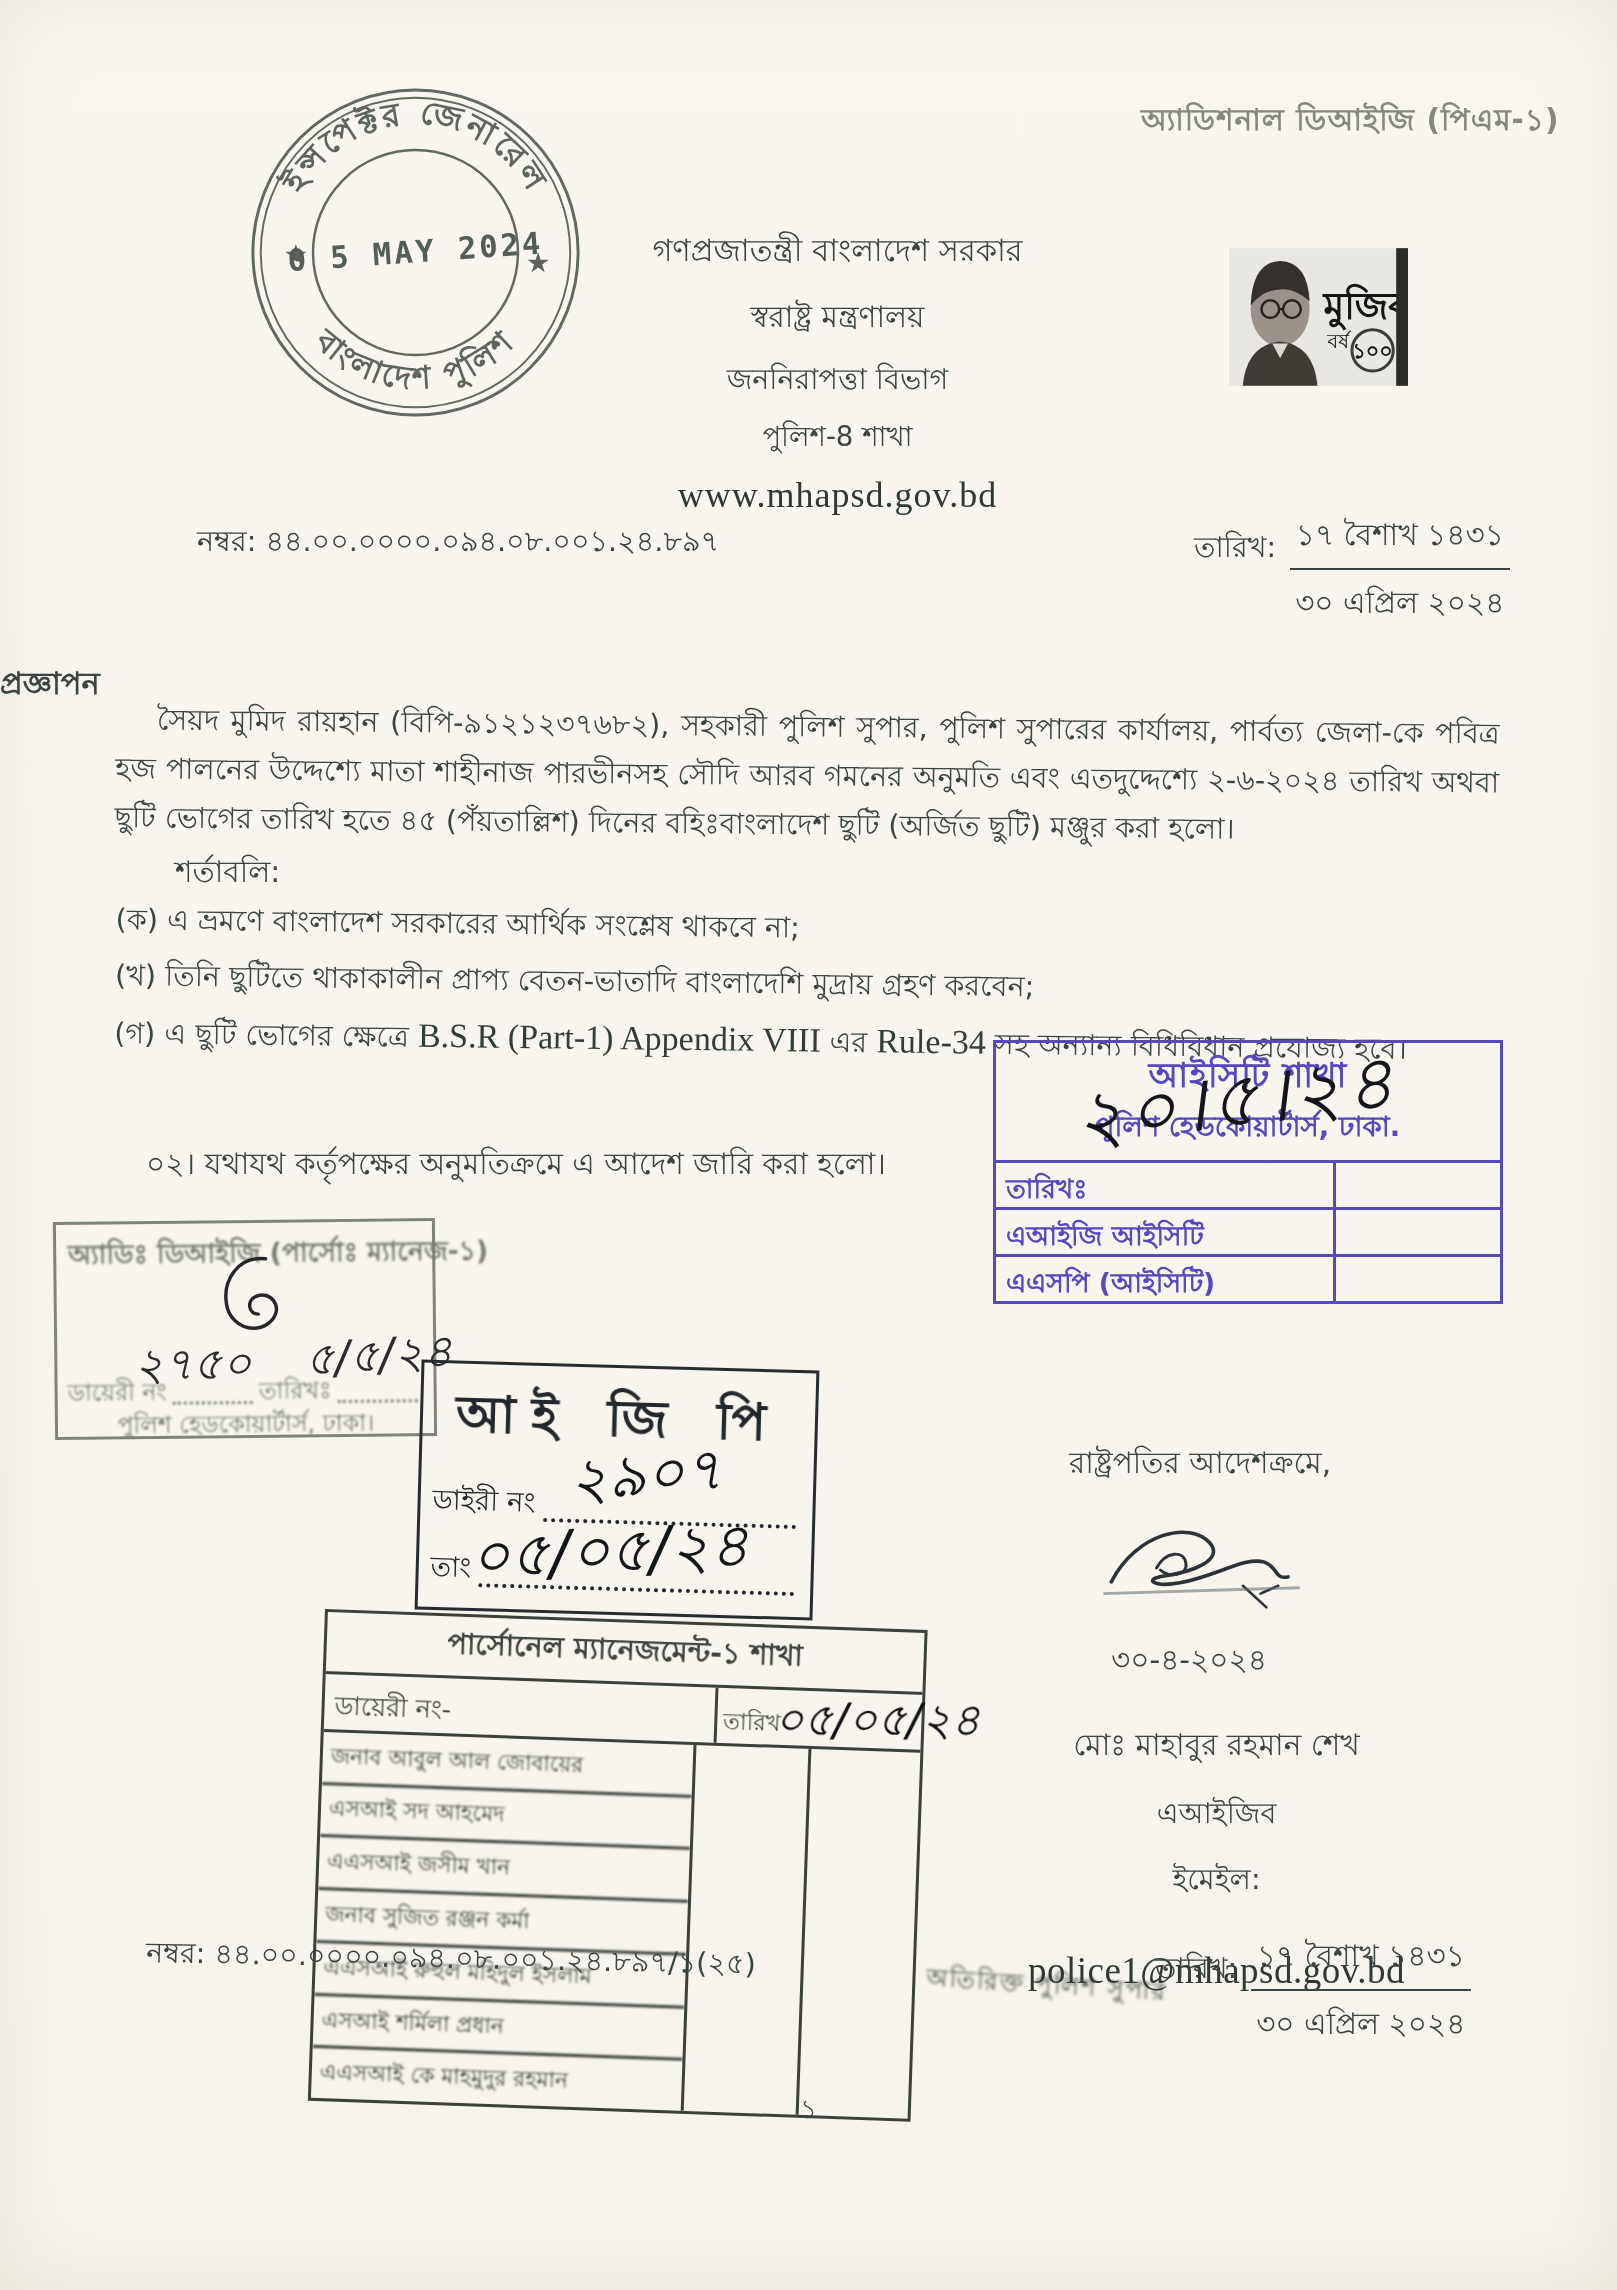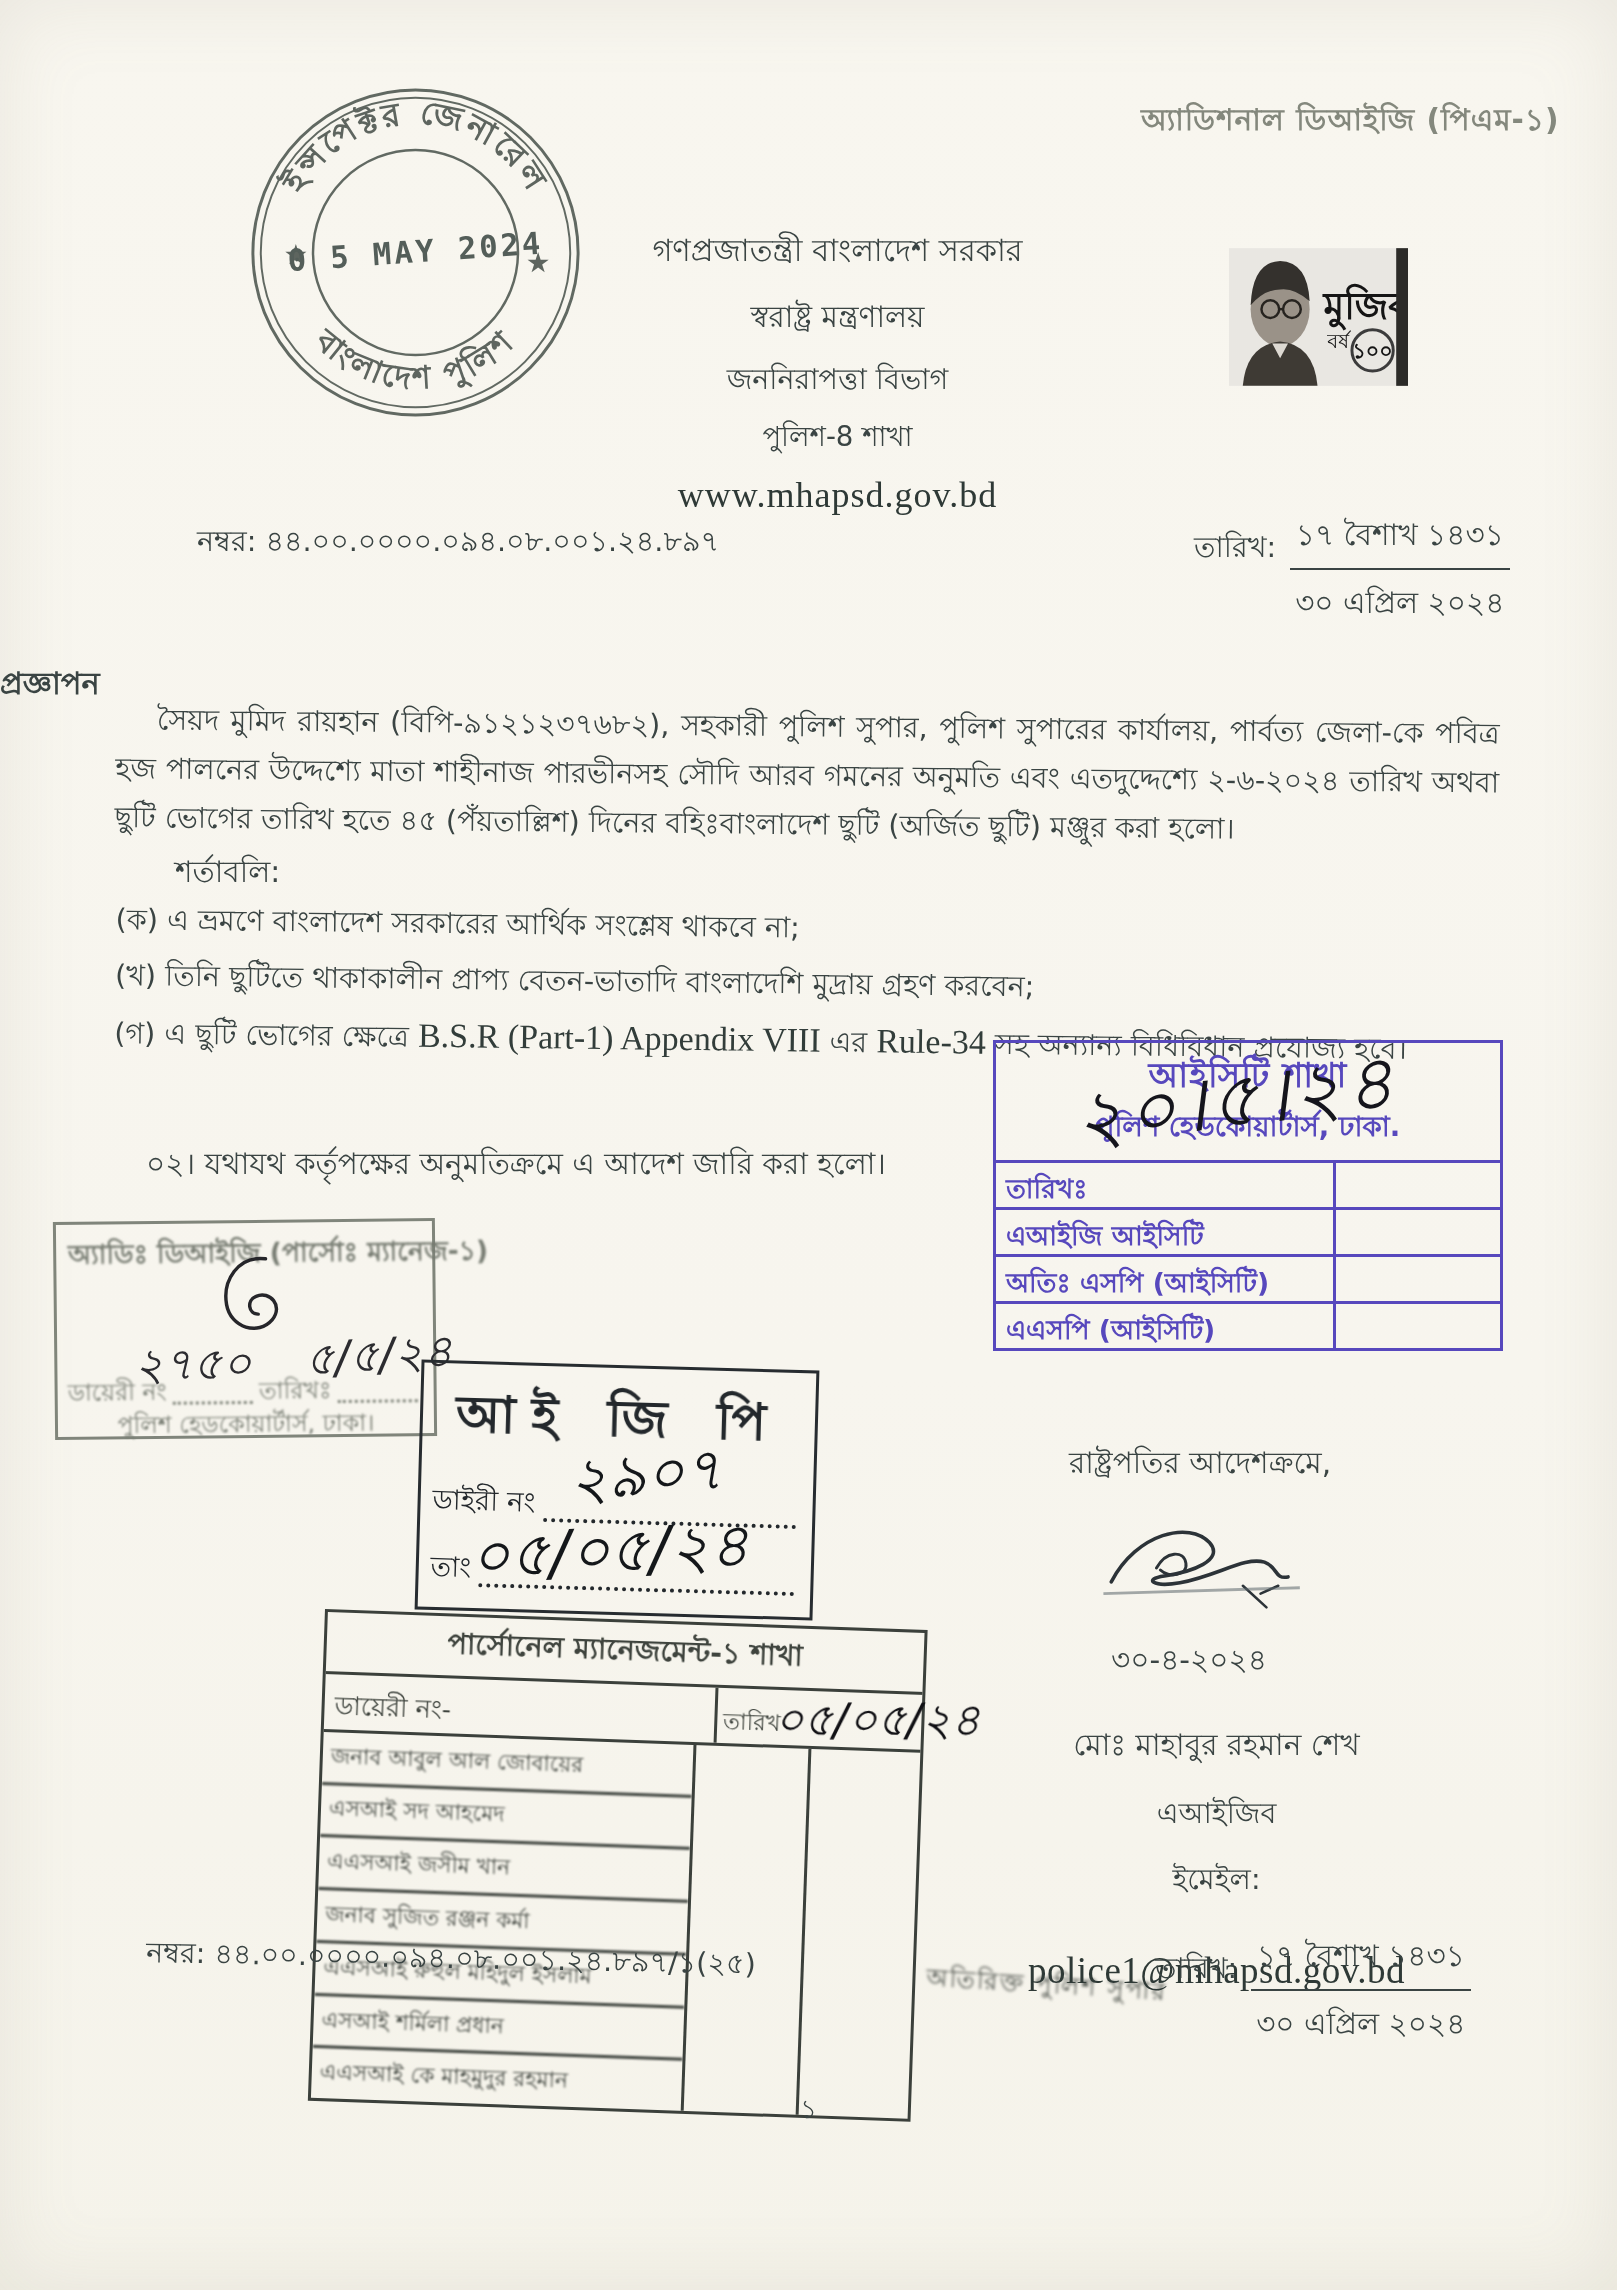--- a/index.html
+++ b/index.html
@@ -188,24 +188,20 @@
     <div class="t2">পুলিশ হেডকোয়ার্টার্স, ঢাকা.</div>
     <div class="row">
       <div class="lb">তারিখঃ</div>
         <div class="cl"></div>
     </div>
     <div class="row">
       <div class="lb">এআইজি আইসিটি</div>
         <div class="cl"></div>
     </div>
     <div class="row">
-      <div class="lb">অতিঃ এসপি (আইসিটি)</div>
-        <div class="cl"></div>
-    </div>
-    <div class="row">
       <div class="lb">এএসপি (আইসিটি)</div>
         <div class="cl"></div>
     </div>
   </div>
   <div class="abs ict-hand">২০।৫।২৪</div>
 
   <div class="abs dig">
     <div class="ttl">অ্যাডিঃ ডিআইজি (পার্সোঃ ম্যানেজ-১)</div>
     <svg class="dig-oval" viewBox="0 0 72 88">
       <path d="M52,6 C24,2 8,28 12,52 C16,76 44,84 58,68 C70,54 56,38 42,44 C32,48 34,62 44,62" fill="none" stroke="#26262a" stroke-width="3.5" stroke-linecap="round"></path>

